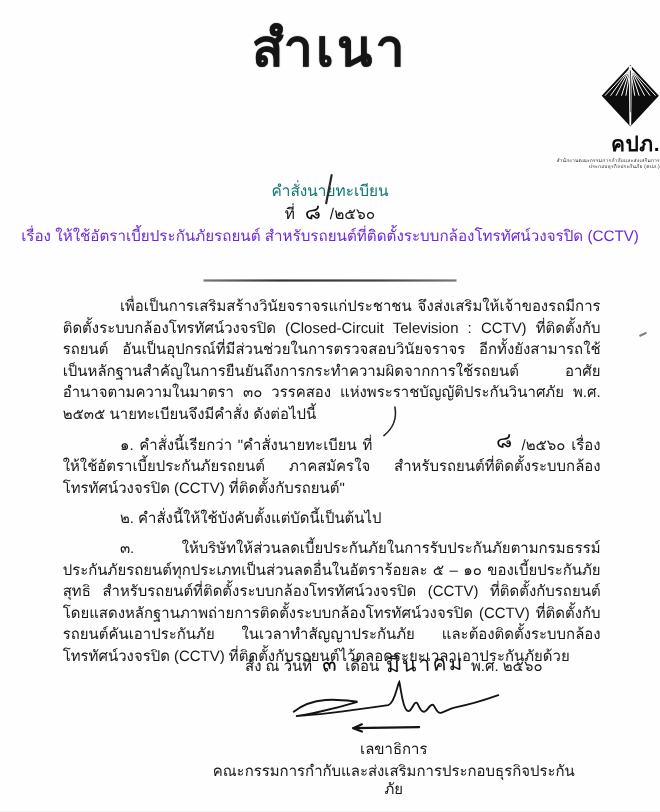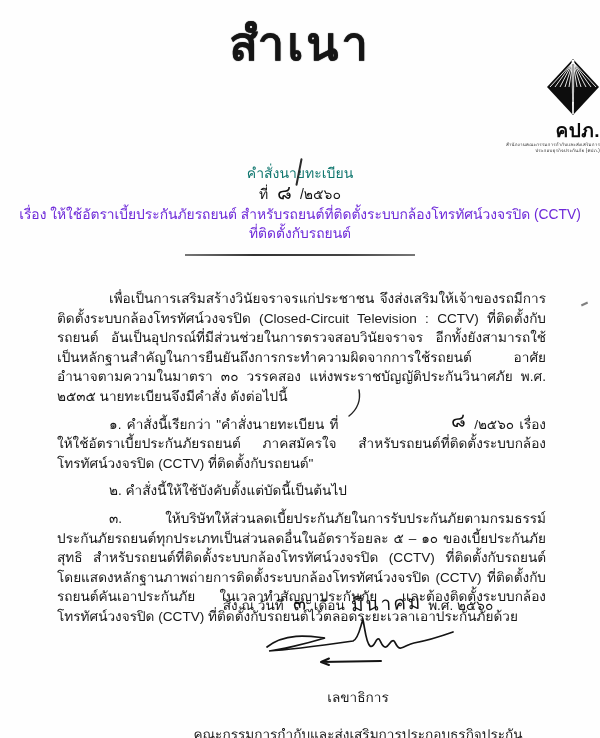--- a/index.html
+++ b/index.html
@@ -47,36 +47,36 @@
     position:absolute;left:581px;top:303px;width:7px;height:2px;
     background:#555;opacity:.75;transform:rotate(-25deg);
   }
   
   .divider{
     position:absolute;top:254px;left:185px;width:230px;height:2px;
     background:linear-gradient(90deg,#777,#333 30%,#444 70%,#777);
   }
   
   .body-block{
-    position:absolute;top:289px;left:57px;width:489px;
+    position:absolute;top:269px;left:57px;width:489px;
     font-size:13.6px;line-height:19.6px;text-align:justify;color:#181818;
   }
   .body-block p{margin:0;text-indent:52px;}
   .body-block p.item{margin-top:8px;}
   .hw-wrap{position:relative;display:inline-block;}
   .flourish{position:absolute;left:9px;top:-26px;overflow:visible;}
   
   .footer-block{
     position:absolute;top:597px;left:186px;width:344px;
     text-align:center;font-size:13.6px;line-height:17px;color:#181818;
   }
   .dateline{white-space:nowrap;}
   .signature-svg{display:block;margin:3px auto 0 auto;}
   .sig-name{margin-top:-2px;}
-  .sig-line{margin-top:20px;}
+  .sig-line{margin-top:3px;}
 </style>
 </head>
 <body>
 
 <div class="page">
 
   <div class="stamp">สำเนา</div>
 
   <div class="logo-block">
     <svg width="54" height="58" viewBox="0 0 54 58" aria-hidden="true">
@@ -102,21 +102,20 @@
       <div>ประกอบธุรกิจประกันภัย (คปภ.)</div>
     </div>
   </div>
 
   <div class="title-block">
     <div class="title-line">คำสั่งนายทะเบียน</div>
     <div class="doc-no">
       <span>ที่</span><span class="hw">๘</span><span>/๒๕๖๐</span>
     </div>
     <div class="subject">เรื่อง ให้ใช้อัตราเบี้ยประกันภัยรถยนต์ สำหรับรถยนต์ที่ติดตั้งระบบกล้องโทรทัศน์วงจรปิด (CCTV)</div>
-    <div class="subject">ที่ติดตั้งกับรถยนต์</div>
   </div>
 
   <div class="stray-stroke"></div>
 
   <div class="edge-artifact"></div>
 
   <div class="divider"></div>
 
   <div class="body-block">
     <p>เพื่อเป็นการเสริมสร้างวินัยจราจรแก่ประชาชน จึงส่งเสริมให้เจ้าของรถมีการติดตั้งระบบกล้องโทรทัศน์วงจรปิด (Closed-Circuit Television : CCTV) ที่ติดตั้งกับรถยนต์ อันเป็นอุปกรณ์ที่มีส่วนช่วยในการตรวจสอบวินัยจราจร อีกทั้งยังสามารถใช้เป็นหลักฐานสำคัญในการยืนยันถึงการกระทำความผิดจากการใช้รถยนต์ อาศัยอำนาจตามความในมาตรา ๓๐ วรรคสอง แห่งพระราชบัญญัติประกันวินาศภัย พ.ศ. ๒๕๓๕ นายทะเบียนจึงมีคำสั่ง ดังต่อไปนี้</p>

